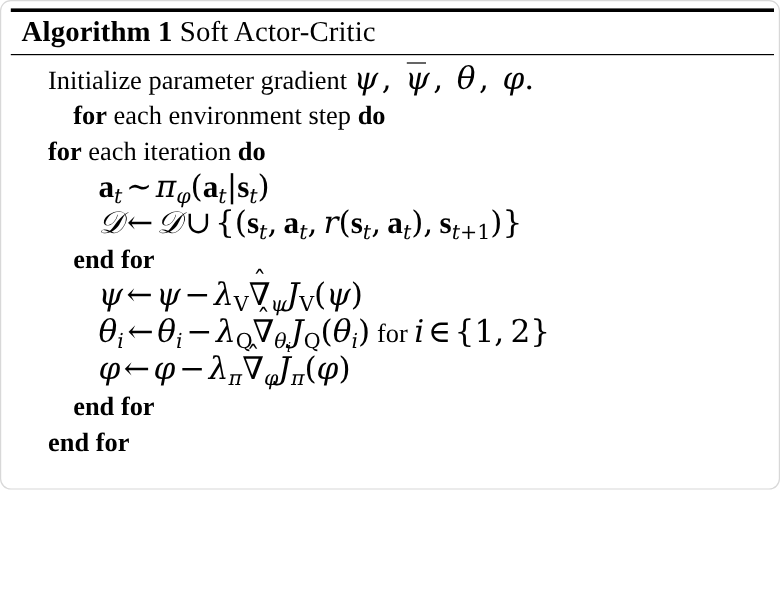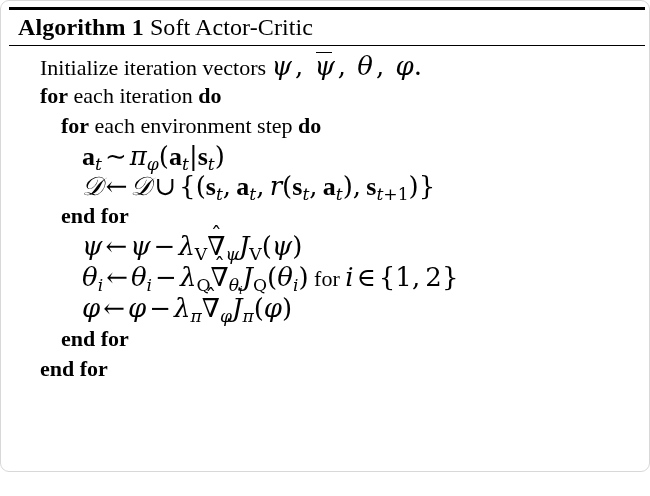--- a/index.html
+++ b/index.html
@@ -11,21 +11,21 @@
     width: 650px;
     height: 496px;
     font-family: "Liberation Serif", "DejaVu Serif", serif;
     color: #000000;
     overflow: hidden;
   }
 
   .page {
     position: relative;
     width: 650px;
-    height: 472px;
+    height: 408px;
     box-sizing: border-box;
     background: #ffffff;
     border: 1px solid #d8d8d8;
     border-radius: 9px;
     overflow: hidden;
   }
 
   .algo-box {
     position: absolute;
     left: 8px;
@@ -140,36 +140,36 @@
     <div class="algo-title">
       <span class="kw">Algorithm 1</span><span>&nbsp;</span><span>Soft Actor-Critic</span>
     </div>
 
     <div class="rule-mid"></div>
 
     <div class="algo-body">
 
       <div class="line ind1">
         <span class="roman">Initialize</span>
-        <span class="roman">iteration vectors</span>
+        <span class="roman">parameter gradient</span>
         <span class="math">ψ<span class="op">,</span> <span class="ovl"><span class="bar"></span>ψ</span><span class="op">,</span> θ<span class="op">,</span> φ<span class="opn">.</span></span>
+      </div>
+
+      <div class="line ind2">
+        <b class="kw">for</b>
+        <span class="roman">each environment step</span>
+        <b class="kw">do</b>
       </div>
 
       <div class="line ind1">
         <b class="kw">for</b>
         <span class="roman">each iteration</span>
         <b class="kw">do</b>
       </div>
 
-      <div class="line ind2">
-        <b class="kw">for</b>
-        <span class="roman">each environment step</span>
-        <b class="kw">do</b>
-      </div>
-
       <div class="line ind3">
         <span class="math"><span class="mb">a</span><sub>t</sub><span class="op">∼</span>π<sub>φ</sub><span class="opn">(</span><span class="mb">a</span><sub>t</sub><span class="opn">|</span><span class="mb">s</span><sub>t</sub><span class="opn">)</span></span>
       </div>
 
 
       <div class="line ind3">
         <span class="math"><span class="mcal">𝒟</span><span class="op">←</span><span class="mcal">𝒟</span><span class="op">∪</span><span class="opn">{(</span><span class="mb">s</span><sub>t</sub><span class="opn">, </span><span class="mb">a</span><sub>t</sub><span class="opn">, </span>r<span class="opn">(</span><span class="mb">s</span><sub>t</sub><span class="opn">, </span><span class="mb">a</span><sub>t</sub><span class="opn">), </span><span class="mb">s</span><sub>t<span class="sub-up">+1</span></sub><span class="opn">)}</span></span>
       </div>
 
       <div class="line ind2">

